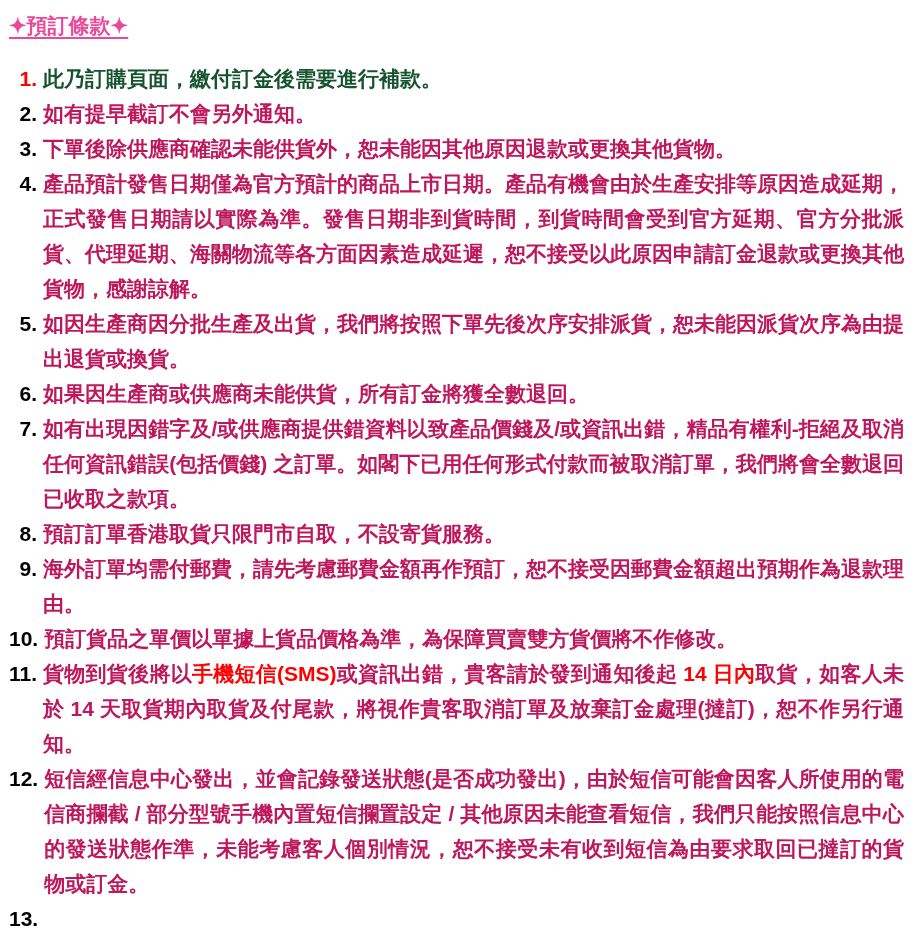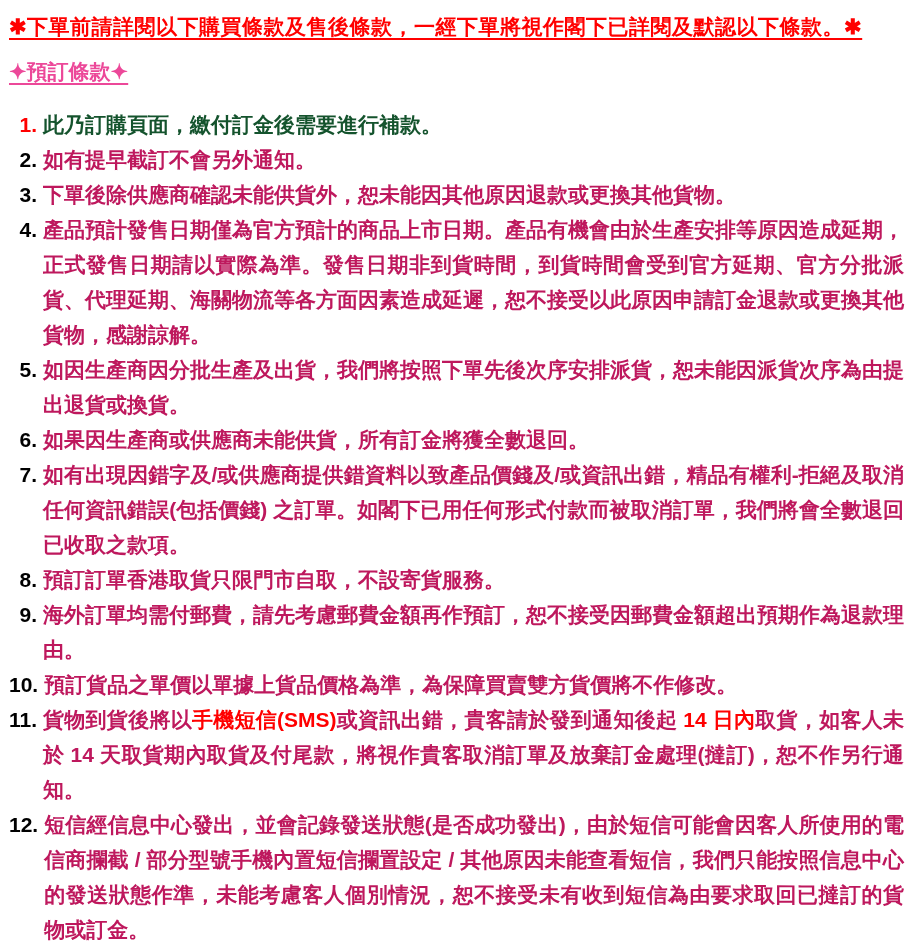--- a/index.html
+++ b/index.html
@@ -63,21 +63,20 @@
   .seg-red-underline {
     color: #ff0000;
     text-decoration-thickness: 2px;
     text-underline-offset: 4px;
   }
 </style>
 </head>
 <body>
 
 <div class="doc">
-  <div class="notice">✱下單前請詳閱以下購買條款及售後條款，一經下單將視作閣下已詳閱及默認以下條款。✱</div>
 
   <div class="section-title">✦預訂條款✦</div>
 
   <div class="terms" id="terms-list">
       <div class="term">
         <span class="num red">1.</span>
         <span class="txt"><span class="seg-red">此乃訂購頁面，繳付訂金後需要進行補款。</span></span>
       </div>
       <div class="term">
         <span class="num">2.</span>

